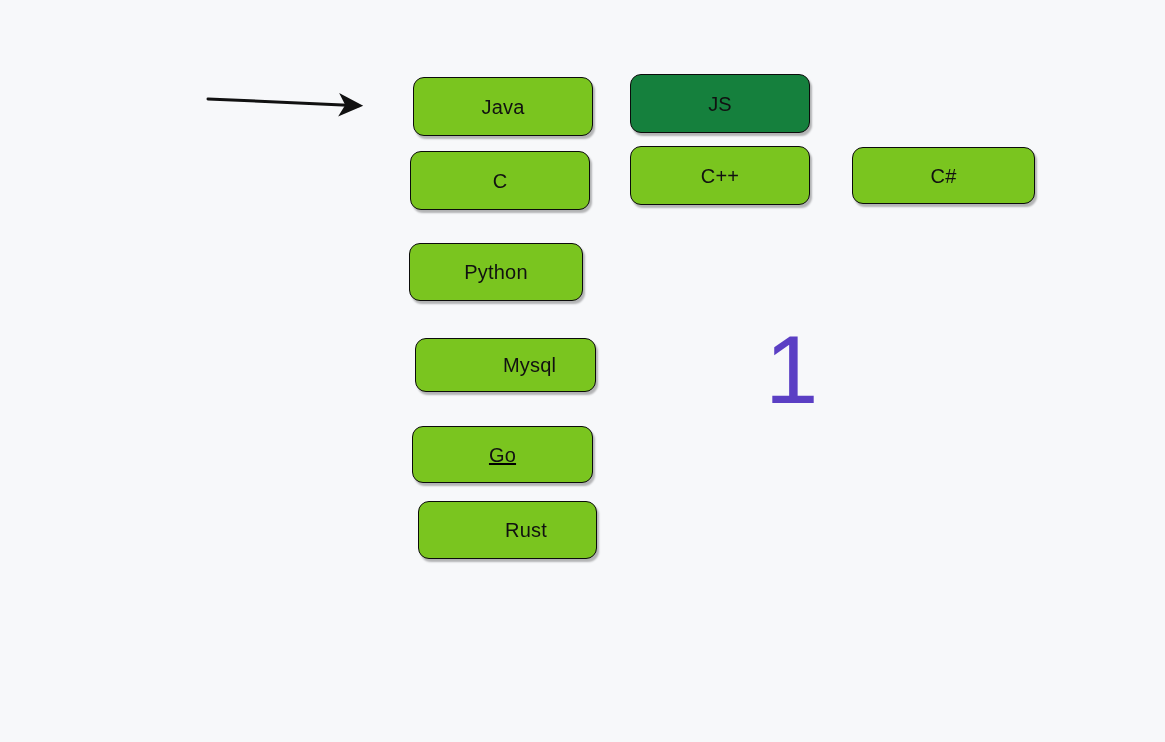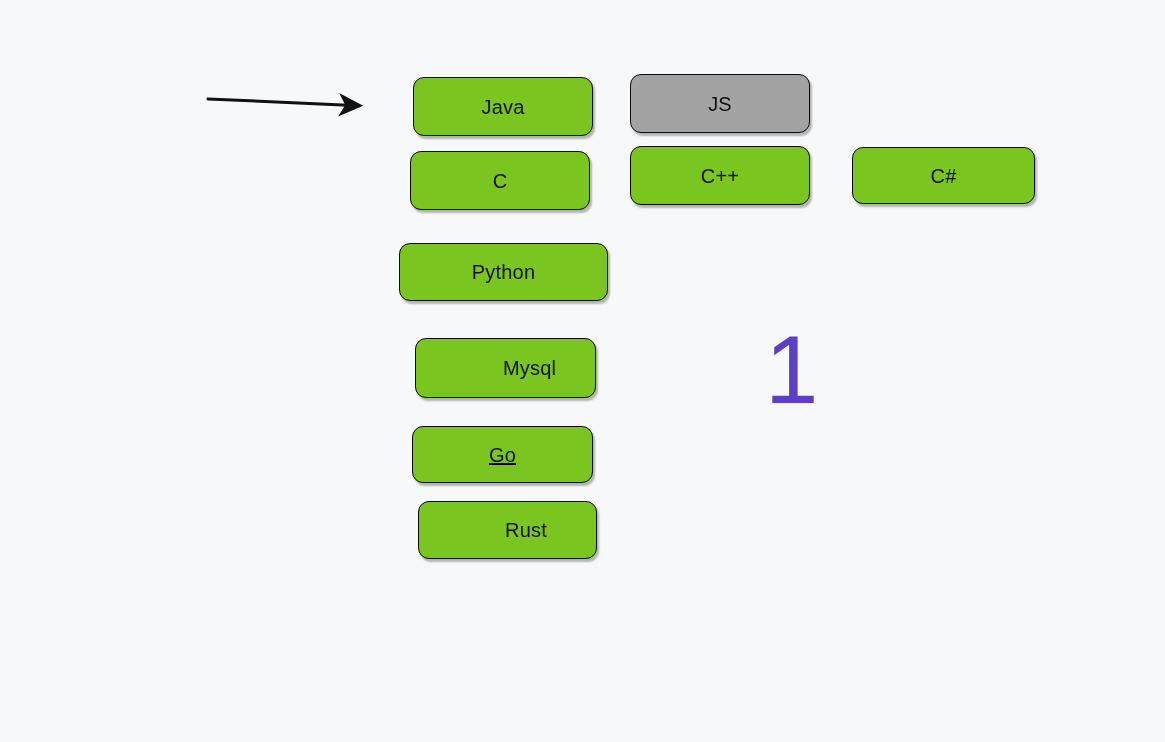--- a/index.html
+++ b/index.html
@@ -68,41 +68,41 @@
         <path d="M0.4,0.6 L8.6,4.5 L0.4,8.4 L2.6,4.5 Z" fill="#111111"></path>
       </marker>
     </defs>
     <line id="pointer-arrow-line" x1="208" y1="99" x2="359.0077416060238" y2="105.64813956756079" stroke="#111111" stroke-width="3" stroke-linecap="round" marker-end="url(#arrowhead)"></line>
   </svg>
 
   <div class="node" id="node-java" style="left: 413px; top: 77px; width: 180px; height: 59px; background: rgb(122, 197, 31); border-color: rgb(11, 11, 11);">
     <span class="node-label" style="font-size: 20px; color: rgb(17, 17, 17);">Java</span>
   </div>
 
-  <div class="node" id="node-js" style="left: 630px; top: 74px; width: 180px; height: 59px; background: #a3a3a3; border-color: rgb(11, 11, 11); justify-content: center;">
+  <div class="node" id="node-js" style="left: 630px; top: 74px; width: 180px; height: 59px; background: #15803d; border-color: rgb(11, 11, 11); justify-content: center;">
     <span class="node-label" style="font-size: 20px; color: rgb(17, 17, 17);">JS</span>
   </div>
 
   <div class="node" id="node-c" style="left: 410px; top: 151px; width: 180px; height: 59px; background: rgb(122, 197, 31); border-color: rgb(11, 11, 11);">
     <span class="node-label" style="font-size: 20px; color: rgb(17, 17, 17);">C</span>
   </div>
 
   <div class="node" id="node-cpp" style="left: 630px; top: 146px; width: 180px; height: 59px; background: rgb(122, 197, 31); border-color: rgb(11, 11, 11);">
     <span class="node-label" style="font-size: 20px; color: rgb(17, 17, 17);">C++</span>
   </div>
 
   <div class="node" id="node-csharp" style="left: 852px; top: 147px; width: 183px; height: 57px; background: rgb(122, 197, 31); border-color: rgb(11, 11, 11);">
     <span class="node-label" style="font-size: 20px; color: rgb(17, 17, 17);">C#</span>
   </div>
 
-  <div class="node" id="node-python" style="left: 399px; top: 243px; width: 209px; height: 58px; background: rgb(122, 197, 31); border-color: rgb(11, 11, 11);">
+  <div class="node" id="node-python" style="left: 409px; top: 243px; width: 174px; height: 58px; background: rgb(122, 197, 31); border-color: rgb(11, 11, 11);">
     <span class="node-label" style="font-size: 20px; color: rgb(17, 17, 17);">Python</span>
   </div>
 
-  <div class="node" id="node-mysql" style="left: 415px; top: 338px; width: 181px; height: 60px; background: rgb(122, 197, 31); border-color: rgb(11, 11, 11); padding-left: 48px;">
+  <div class="node" id="node-mysql" style="left: 415px; top: 338px; width: 181px; height: 54px; background: rgb(122, 197, 31); border-color: rgb(11, 11, 11); padding-left: 48px;">
     <span class="node-label" style="font-size: 20px; color: rgb(17, 17, 17);">Mysql</span>
   </div>
 
   <div class="node" id="node-go" style="left: 412px; top: 426px; width: 181px; height: 57px; background: rgb(122, 197, 31); border-color: rgb(11, 11, 11); text-decoration: underline;">
     <span class="node-label" style="font-size: 20px; color: rgb(17, 17, 17);">Go</span>
   </div>
 
   <div class="node" id="node-rust" style="left: 418px; top: 501px; width: 179px; height: 58px; background: rgb(122, 197, 31); border-color: rgb(11, 11, 11);">
     <span class="node-label" style="font-size: 20px; color: rgb(17, 17, 17); margin-left: 37px;">Rust</span>
   </div>

